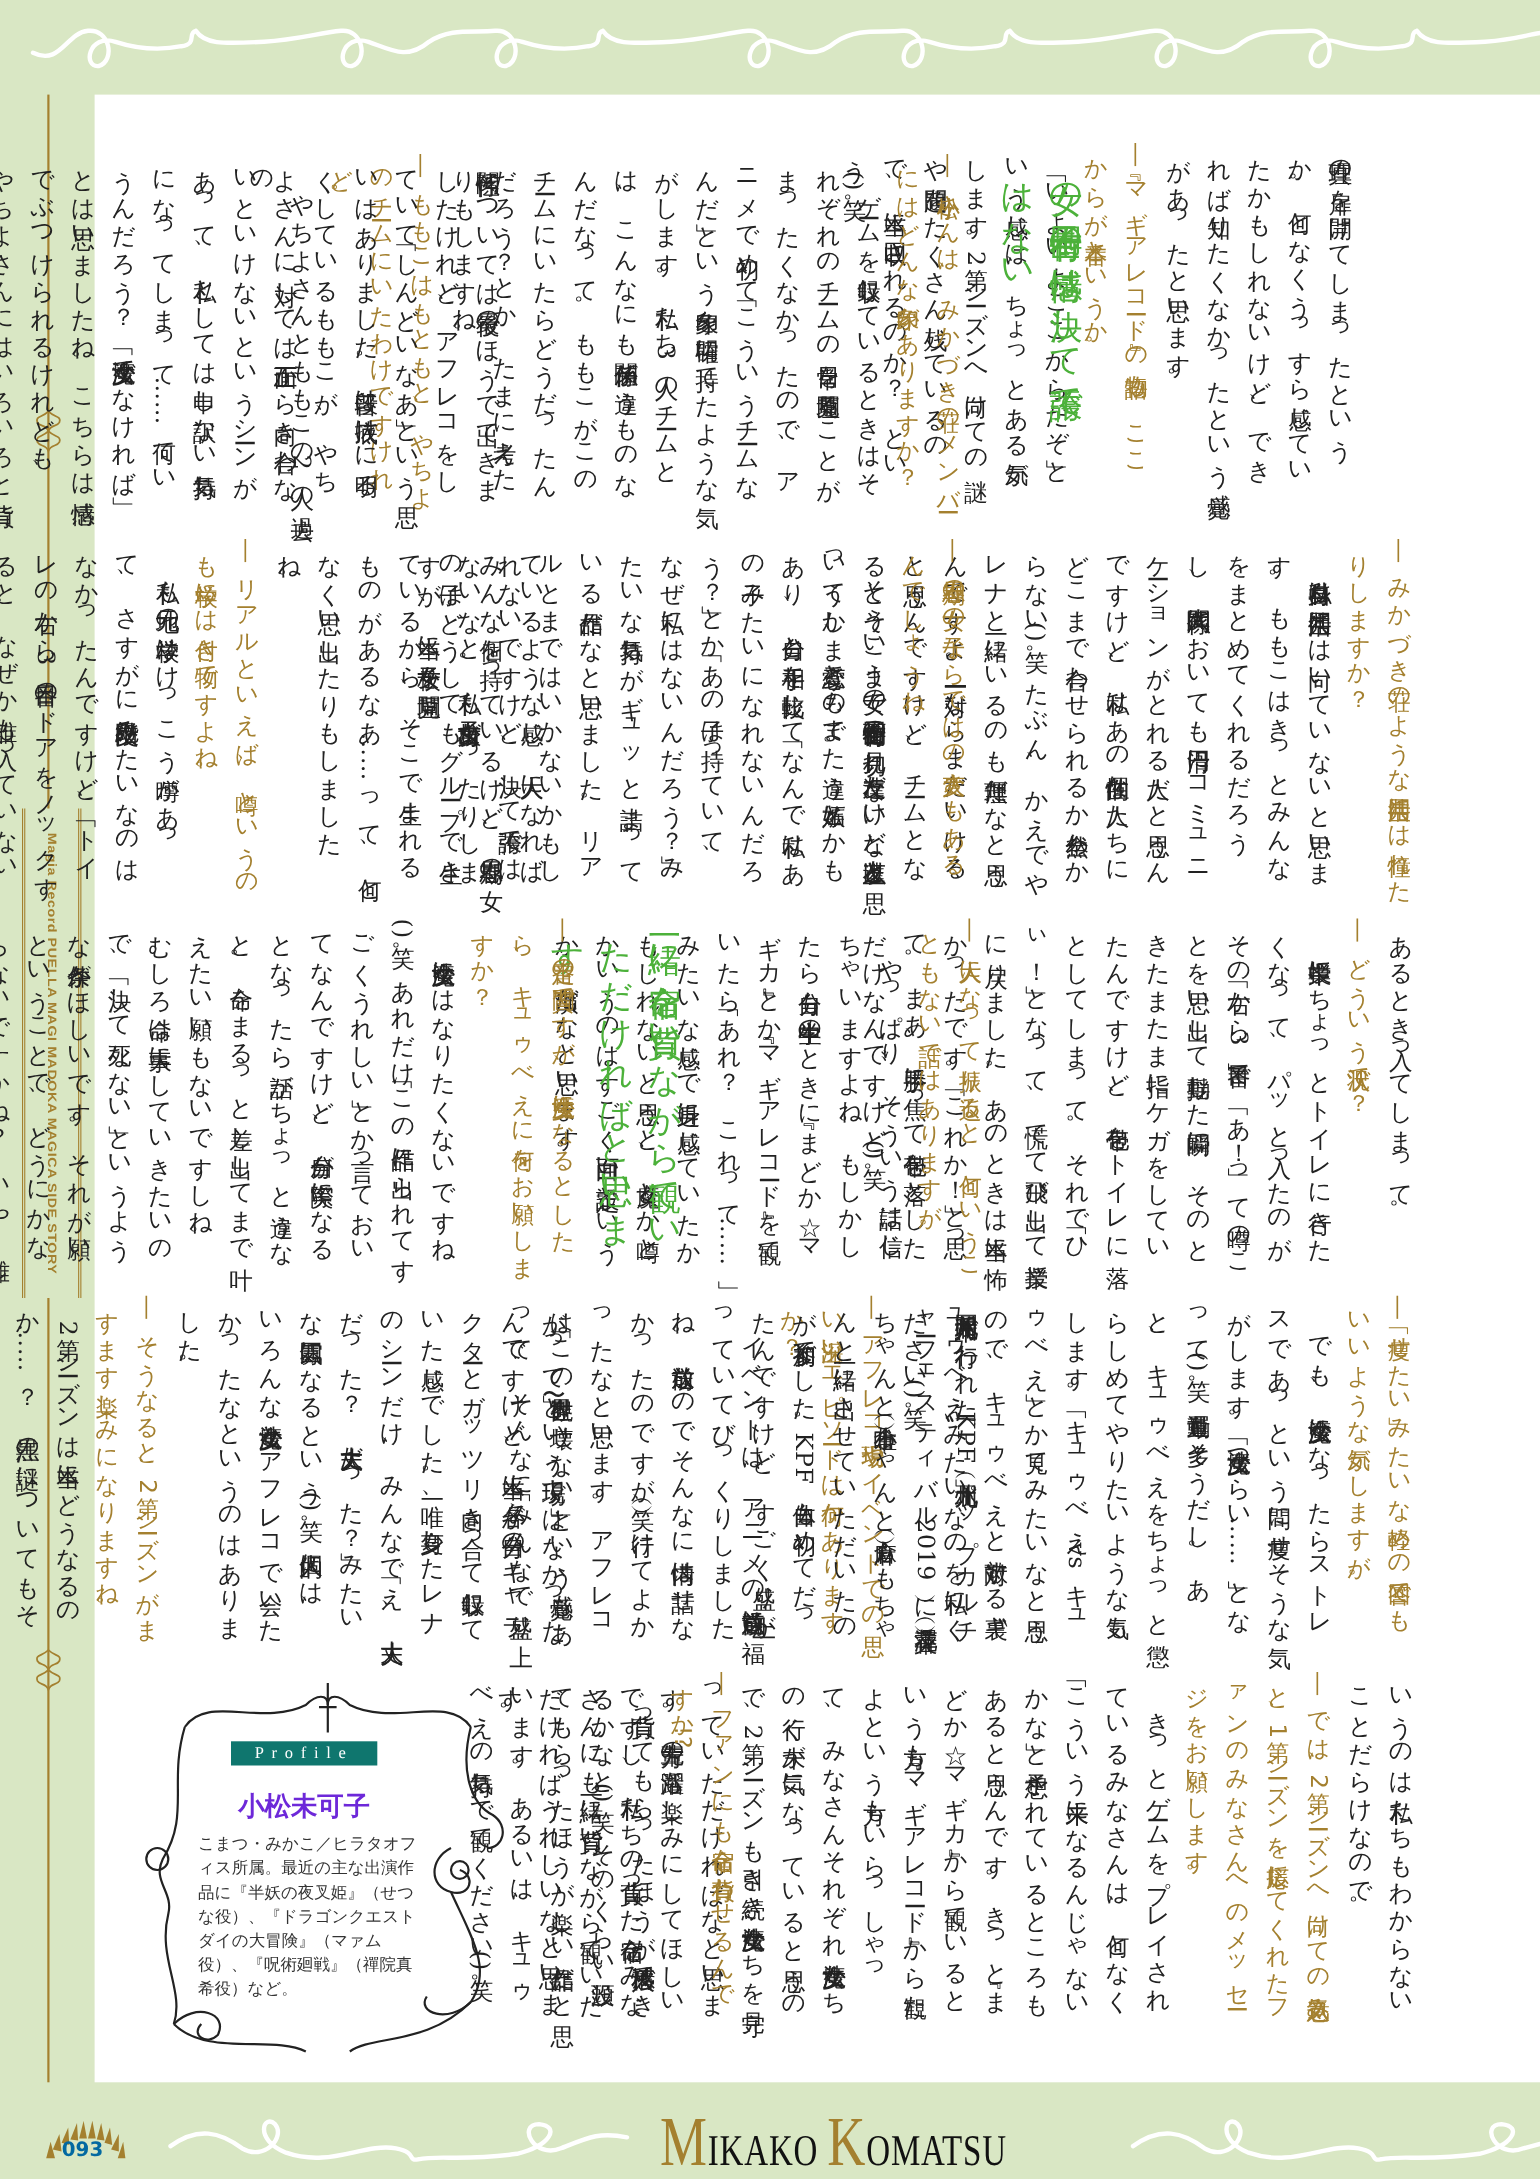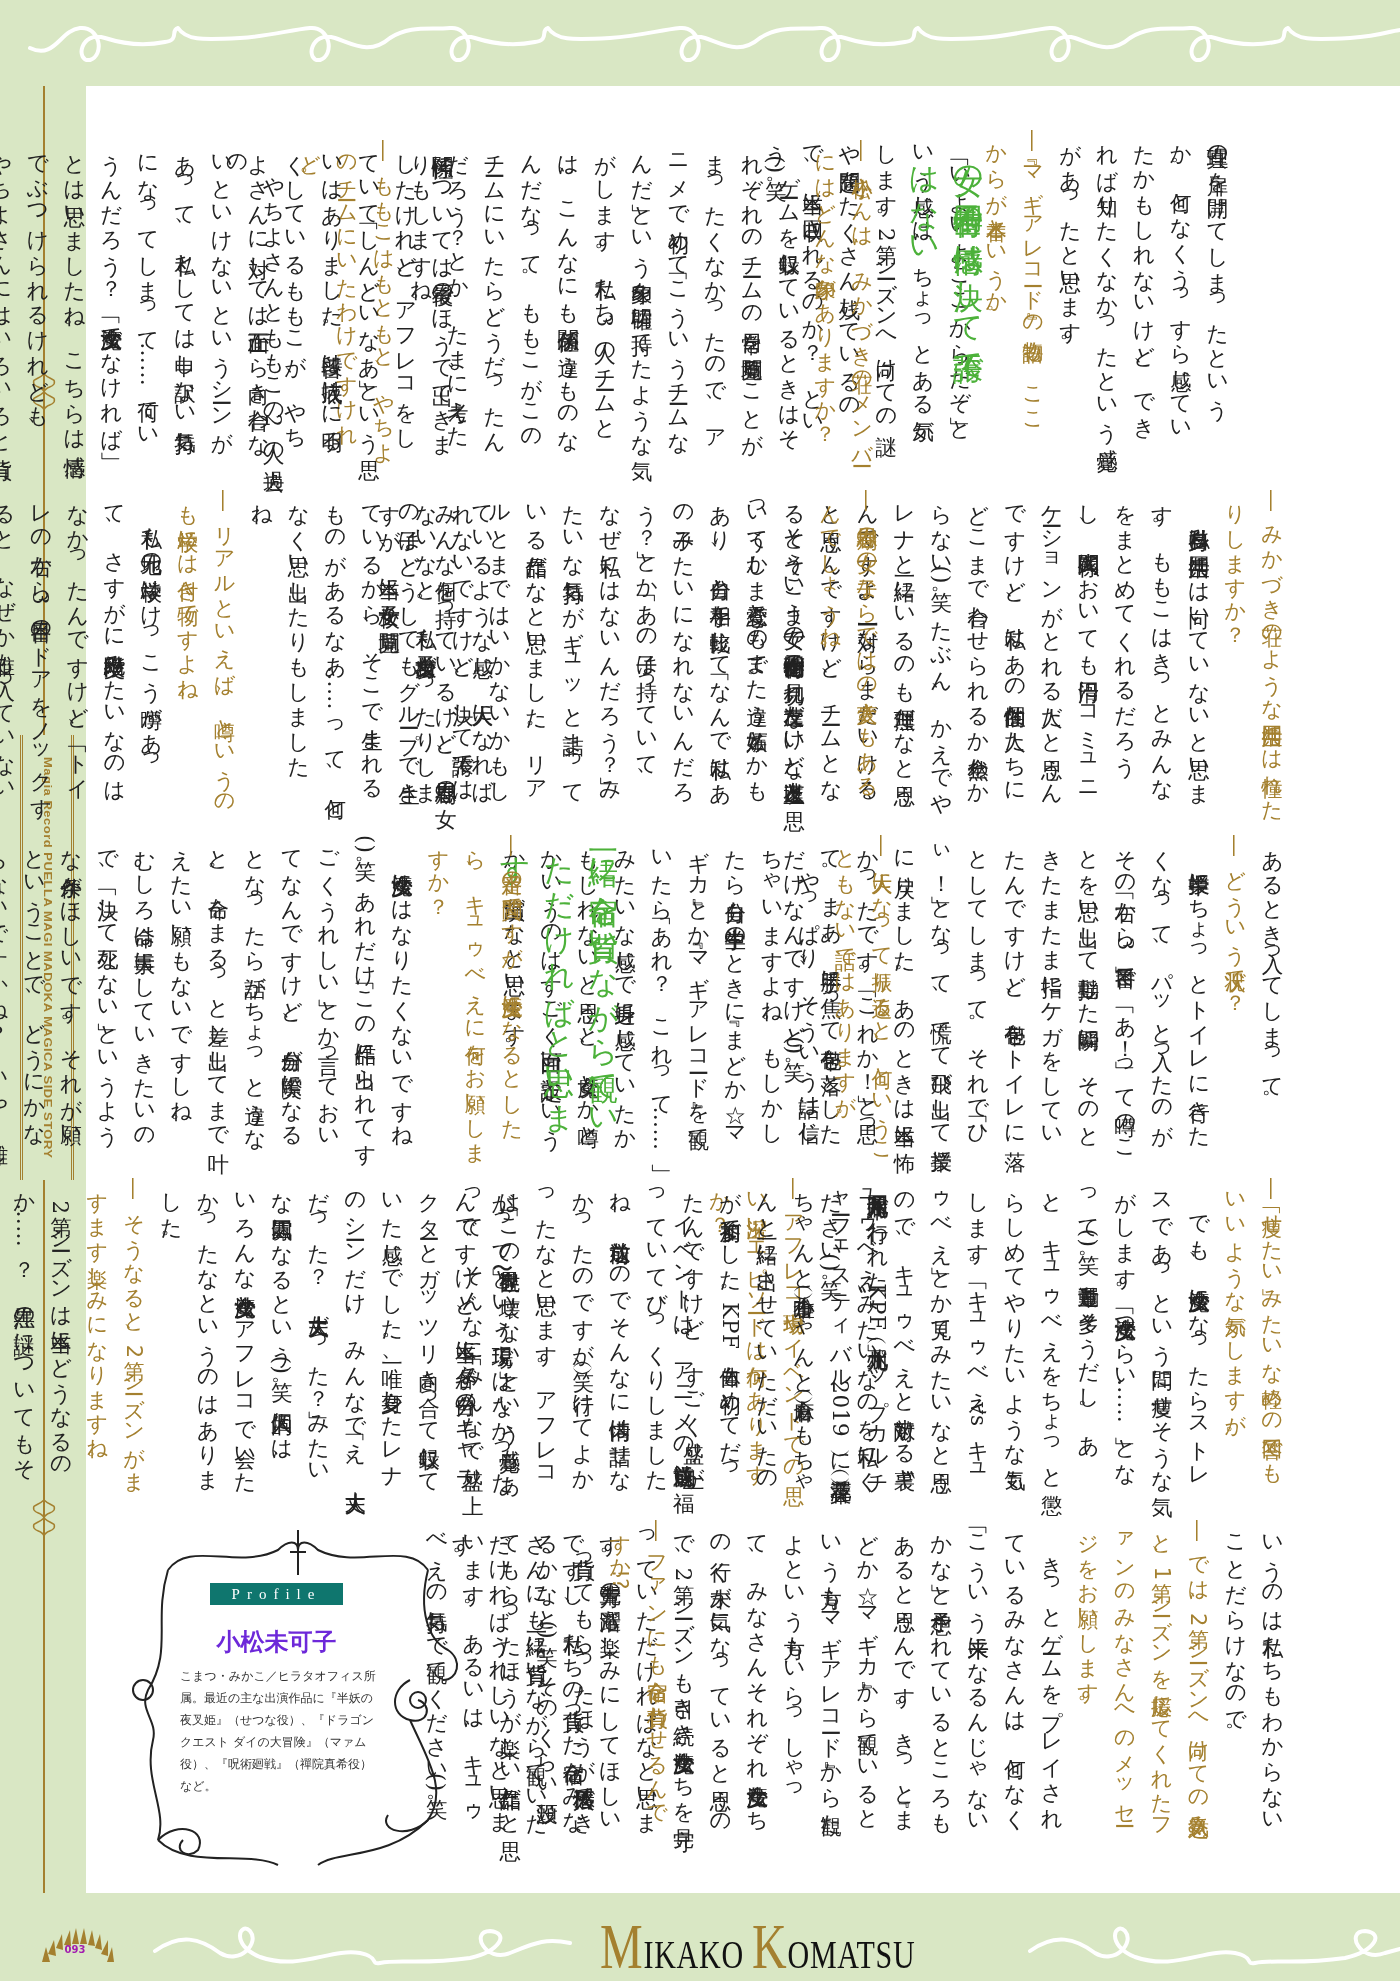--- a/index.html
+++ b/index.html
@@ -20,24 +20,24 @@
   .q{color:#a4802f;font-family:"DejaVu Sans","Liberation Sans",sans-serif;font-size:21px;}
   .lead{color:#4cb13a;font-family:"DejaVu Sans","Liberation Sans",sans-serif;font-size:30px;line-height:44px;letter-spacing:1px;}
   .ind{text-indent:1em;}
   .profile{position:absolute;left:128px;top:1530px;width:365px;height:345px;}
   .profile svg{position:absolute;left:0;top:0;}
   .profile-tag{position:absolute;left:82px;top:53px;width:133px;height:22px;background:#0f766e;color:#fff;
        font-family:"Liberation Serif",serif;font-size:15px;letter-spacing:7px;text-align:center;line-height:22px;}
   .profile-name{position:absolute;left:0;width:297px;top:96px;text-align:center;color:#6d28d9;
        font-family:"DejaVu Sans","Liberation Sans",sans-serif;font-size:24px;font-weight:bold;}
   .profile-bio{position:absolute;left:52px;top:135px;width:200px;font-family:"DejaVu Sans","Liberation Sans",sans-serif;
-       font-size:12px;line-height:22px;color:#333;}
+       font-size:15px;line-height:22px;color:#333;}
   .page-no{position:absolute;left:30px;top:1912px;width:120px;height:60px;}
   .page-no span{position:absolute;left:25px;top:32px;width:40px;text-align:center;font-family:"DejaVu Sans",sans-serif;
-       font-size:10px;font-weight:bold;color:#a21caf;}
+       font-size:18px;font-weight:bold;color:#0369a1;}
   .footer-name{position:absolute;left:600px;top:1910px;font-family:"Liberation Serif",serif;color:#111;
        font-size:40px;letter-spacing:1px;transform:scaleX(0.75);transform-origin:left;white-space:nowrap;}
   .footer-name .cap{color:#a4802f;font-size:64px;}
 </style>
 </head>
 <body>
 
 <div class="top-band">
   <svg width="1400" height="86">
     <path d="M30 48 C55 60 60 30 80 28 C100 26 105 55 90 60 C75 62 80 30 105 38 C130 46 150 45 165 42 C180 40 170 30 178 28 M178 28 C186 40 200 40 240 38 C270 36 290 30 310 28 C330 26 335 55 320 60 C305 62 310 30 335 38 C355 45 370 55 390 38 C410 25 430 30 450 28 C470 26 475 55 460 60 C445 62 450 30 475 38 C500 46 520 45 535 42 C550 40 540 30 548 28 M548 28 C556 40 570 40 610 38 C640 36 660 30 680 28 C700 26 705 55 690 60 C675 62 680 30 705 38 C725 45 740 55 760 38 C780 25 800 30 820 28 C840 26 845 55 830 60 C815 62 820 30 845 38 C870 46 890 45 905 42 C920 40 910 30 918 28 M918 28 C926 40 940 40 980 38 C1010 36 1030 30 1050 28 C1070 26 1075 55 1060 60 C1045 62 1050 30 1075 38 C1095 45 1110 55 1130 38 C1150 25 1170 30 1190 28 C1210 26 1215 55 1200 60 C1185 62 1190 30 1215 38 C1240 46 1260 45 1275 42 C1290 40 1280 30 1288 28 M1288 28 C1296 40 1310 40 1350 38 C1380 36 1395 30 1400 30" fill="none" stroke="#fff" stroke-width="4" stroke-linecap="round"></path>

